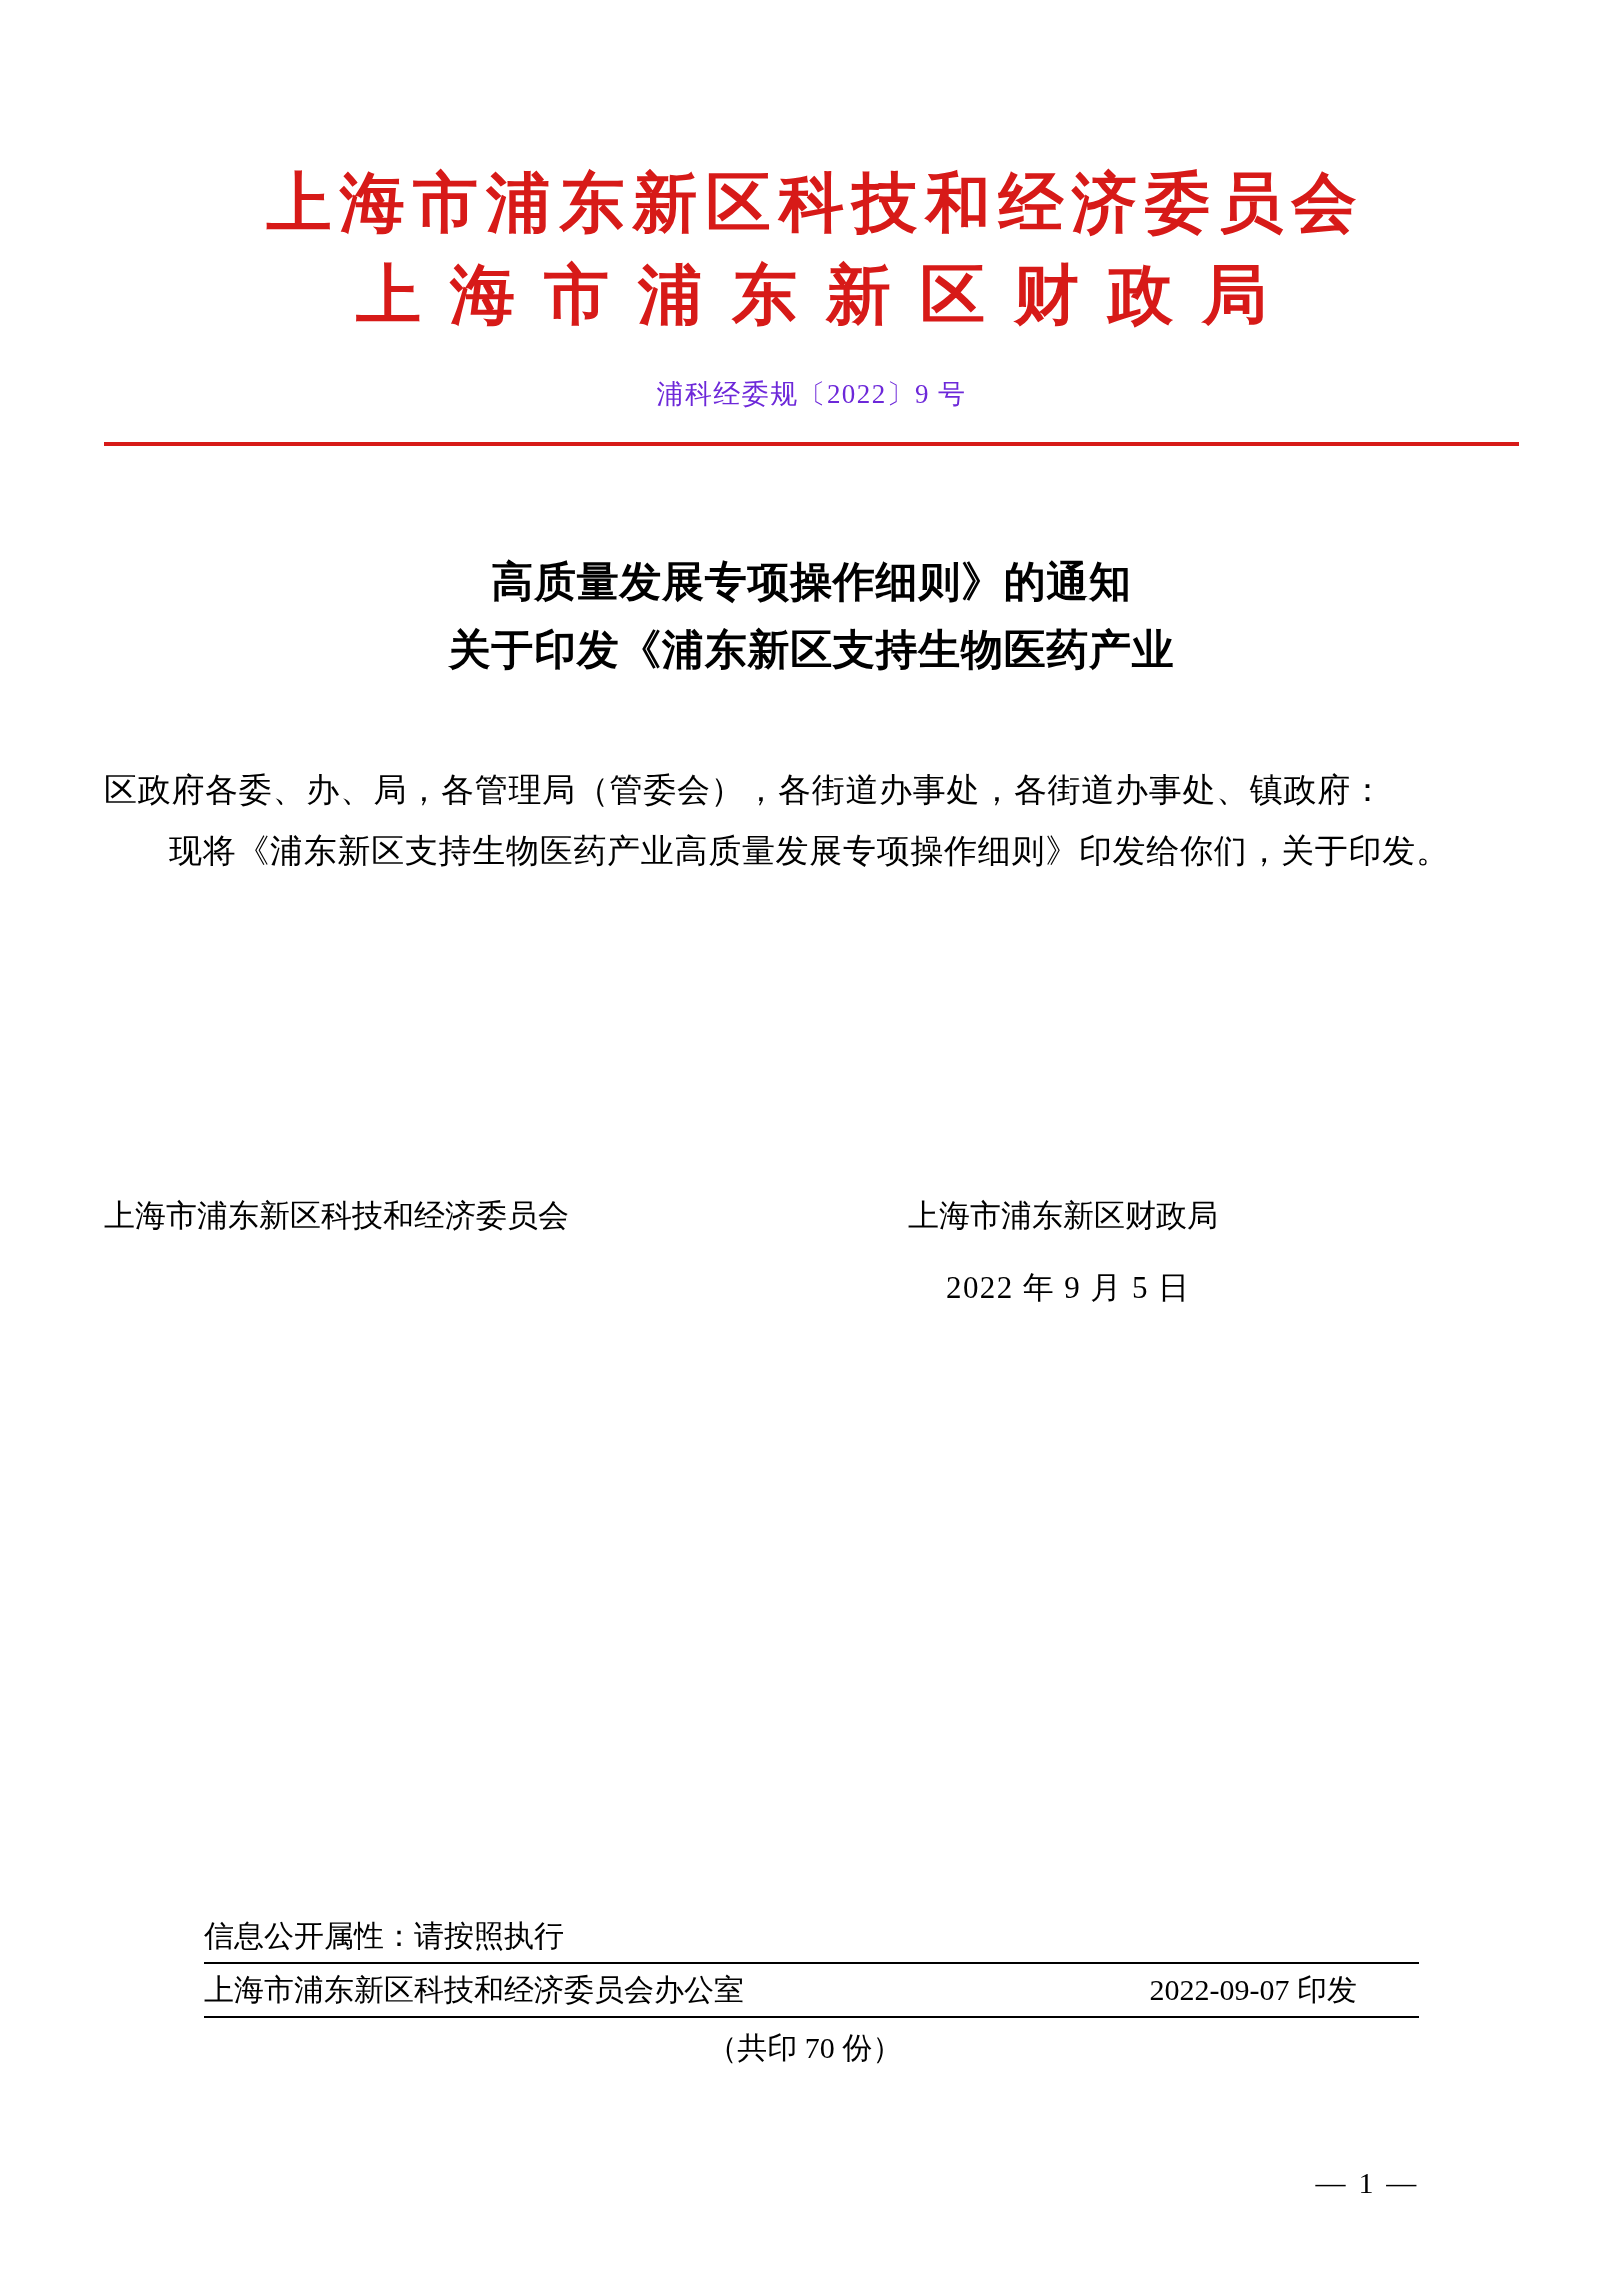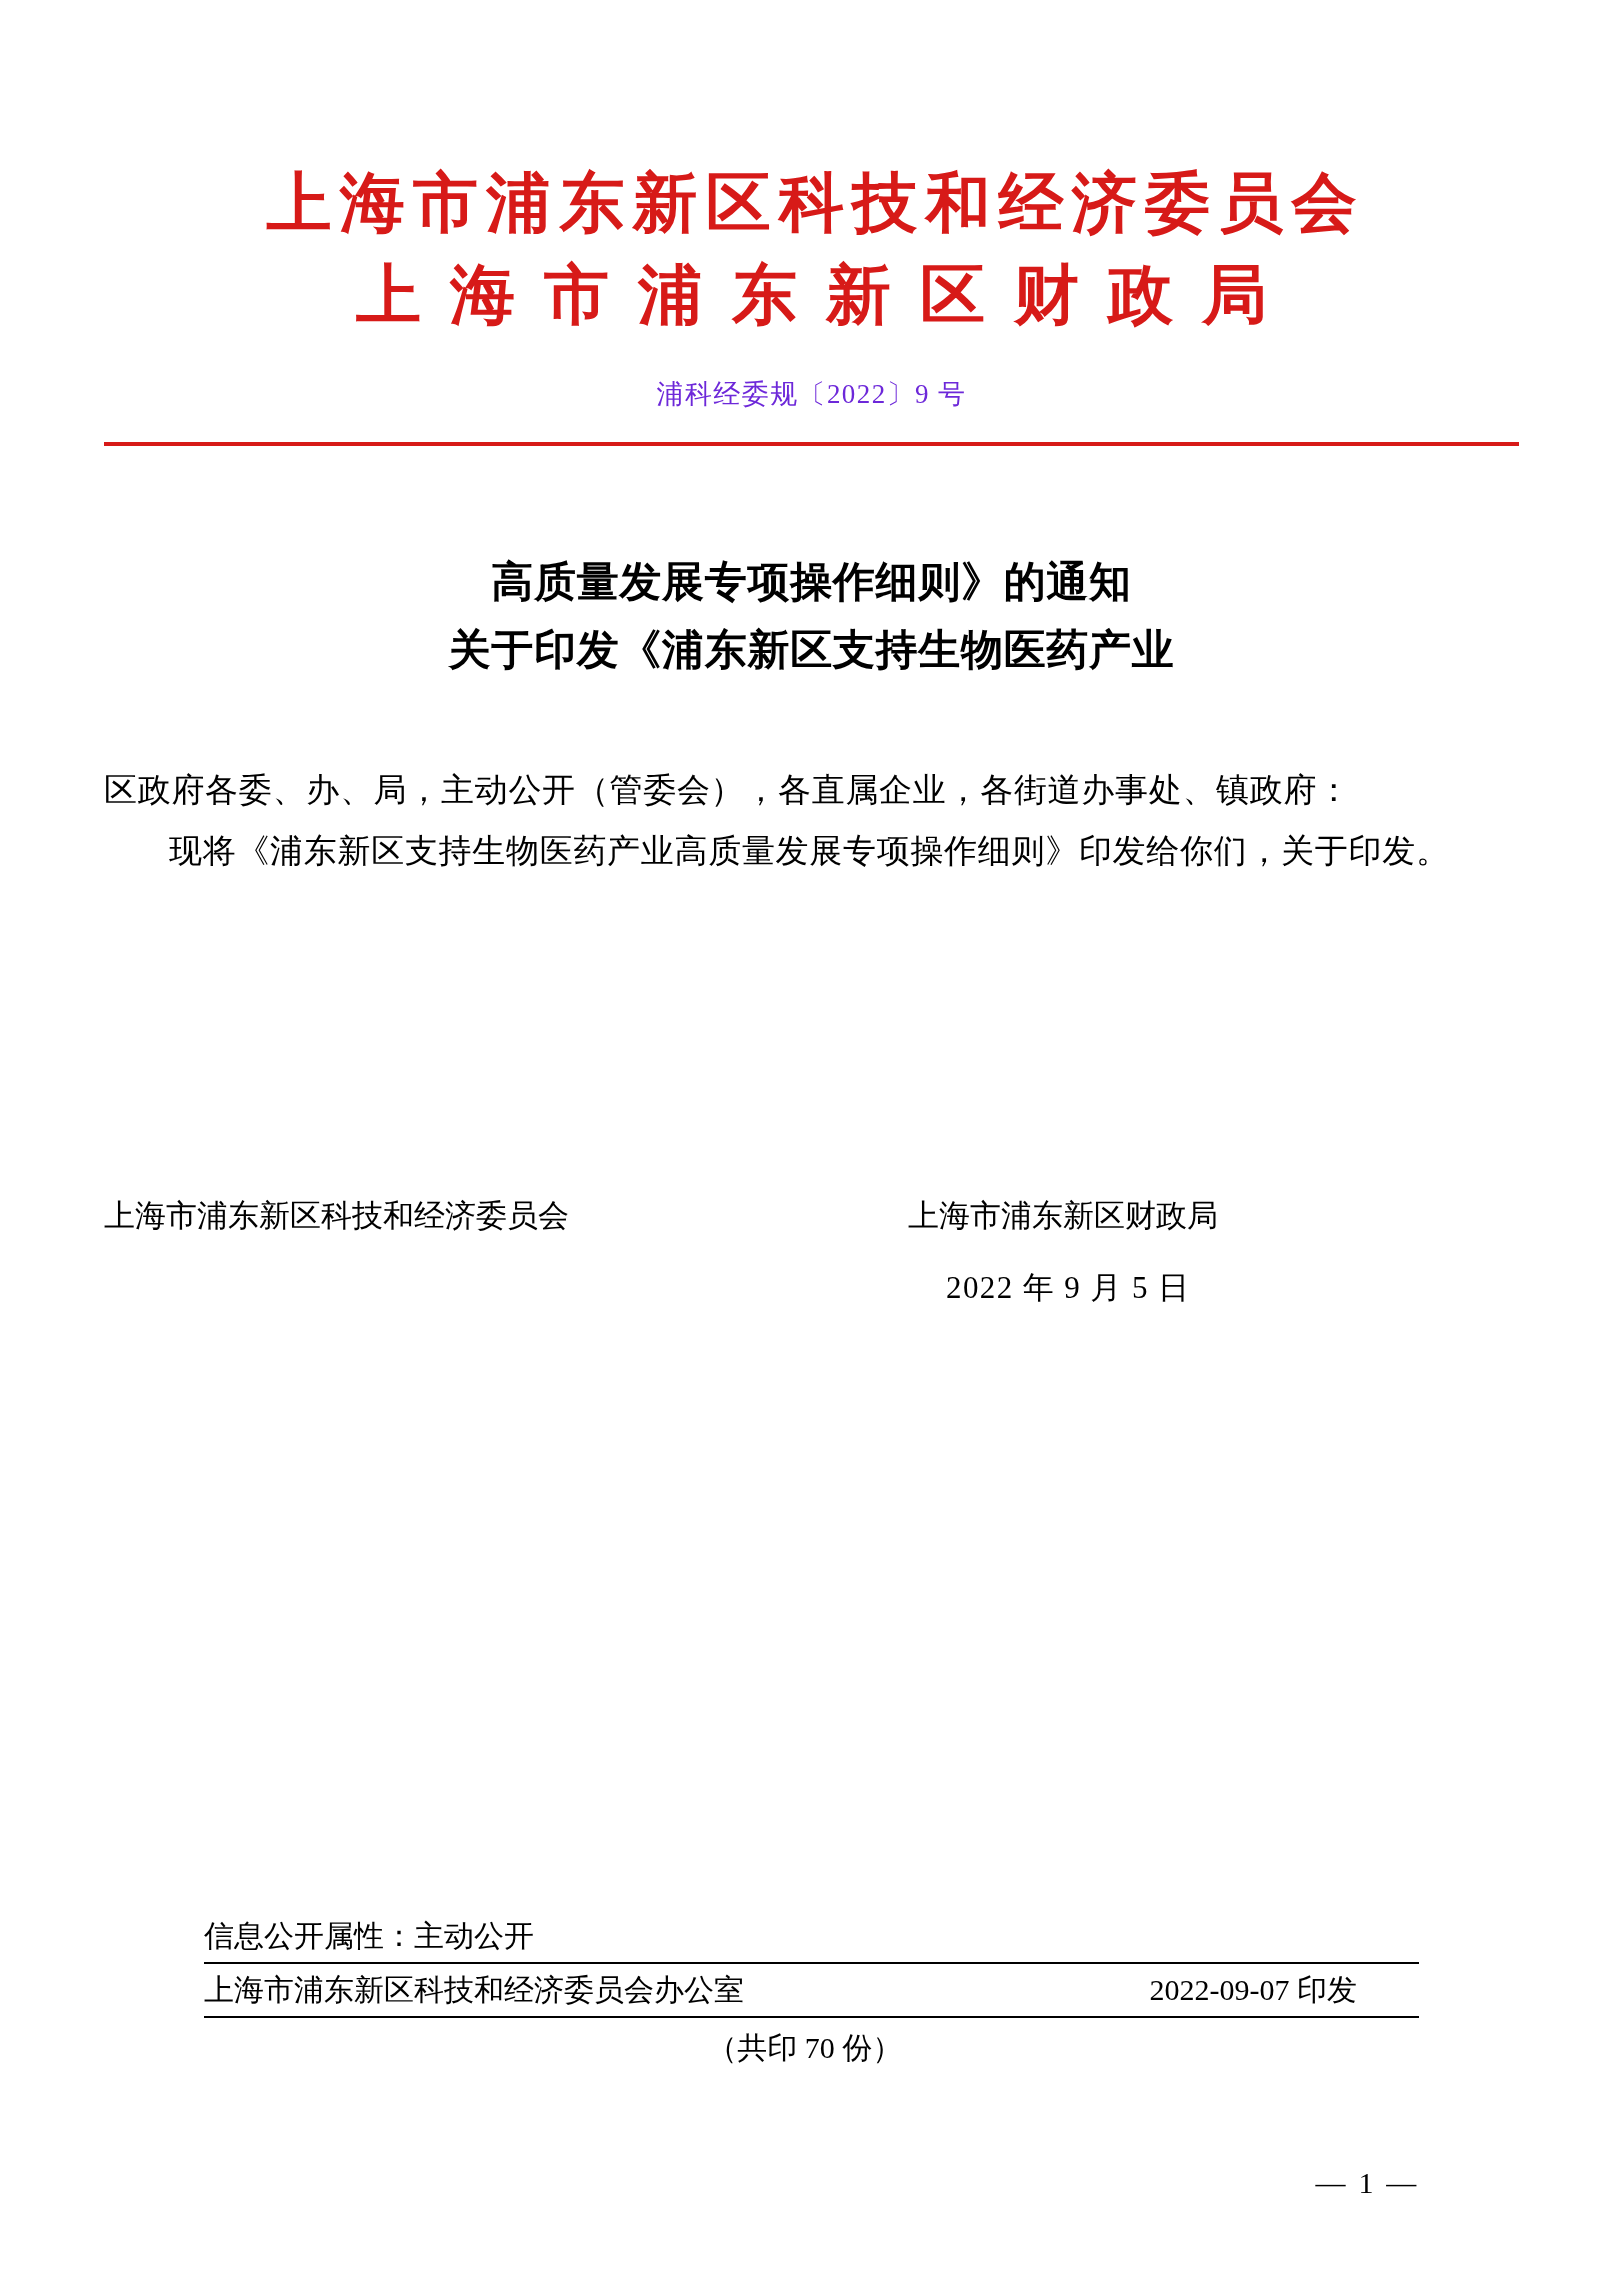--- a/index.html
+++ b/index.html
@@ -168,33 +168,33 @@
   <div class="doc-number">浦科经委规〔2022〕9 号</div>
 
   <div class="red-rule"></div>
 
   <div class="doc-title">
     <div>高质量发展专项操作细则》的通知</div>
     <div>关于印发《浦东新区支持生物医药产业</div>
   </div>
 
   <div class="body-text">
-    <p>区政府各委、办、局，主动公开（管委会），各直属企业，各街道办事处、镇政府：</p>
+    <p>区政府各委、办、局，各管理局（管委会），各街道办事处，各街道办事处、镇政府：</p>
     <p class="indent">现将《浦东新区支持生物医药产业高质量发展专项操作细则》印发给你们，关于印发。</p>
   </div>
 
   <div class="signature">
     <div class="sig-left">上海市浦东新区科技和经济委员会</div>
     <div class="sig-right">上海市浦东新区财政局</div>
     <div class="sig-date">2022 年 9 月 5 日</div>
   </div>
 
   <div class="footer-block">
     <div class="fb-row">
-      <span>信息公开属性：主动公开</span>
+      <span>信息公开属性：请按照执行</span>
     </div>
     <div class="fb-rule"></div>
     <div class="fb-row">
       <span>上海市浦东新区科技和经济委员会办公室</span>
       <span class="fb-right">2022-09-07 印发</span>
     </div>
     <div class="fb-rule"></div>
     <div class="fb-last">（共印 70 份）</div>
   </div>
 

